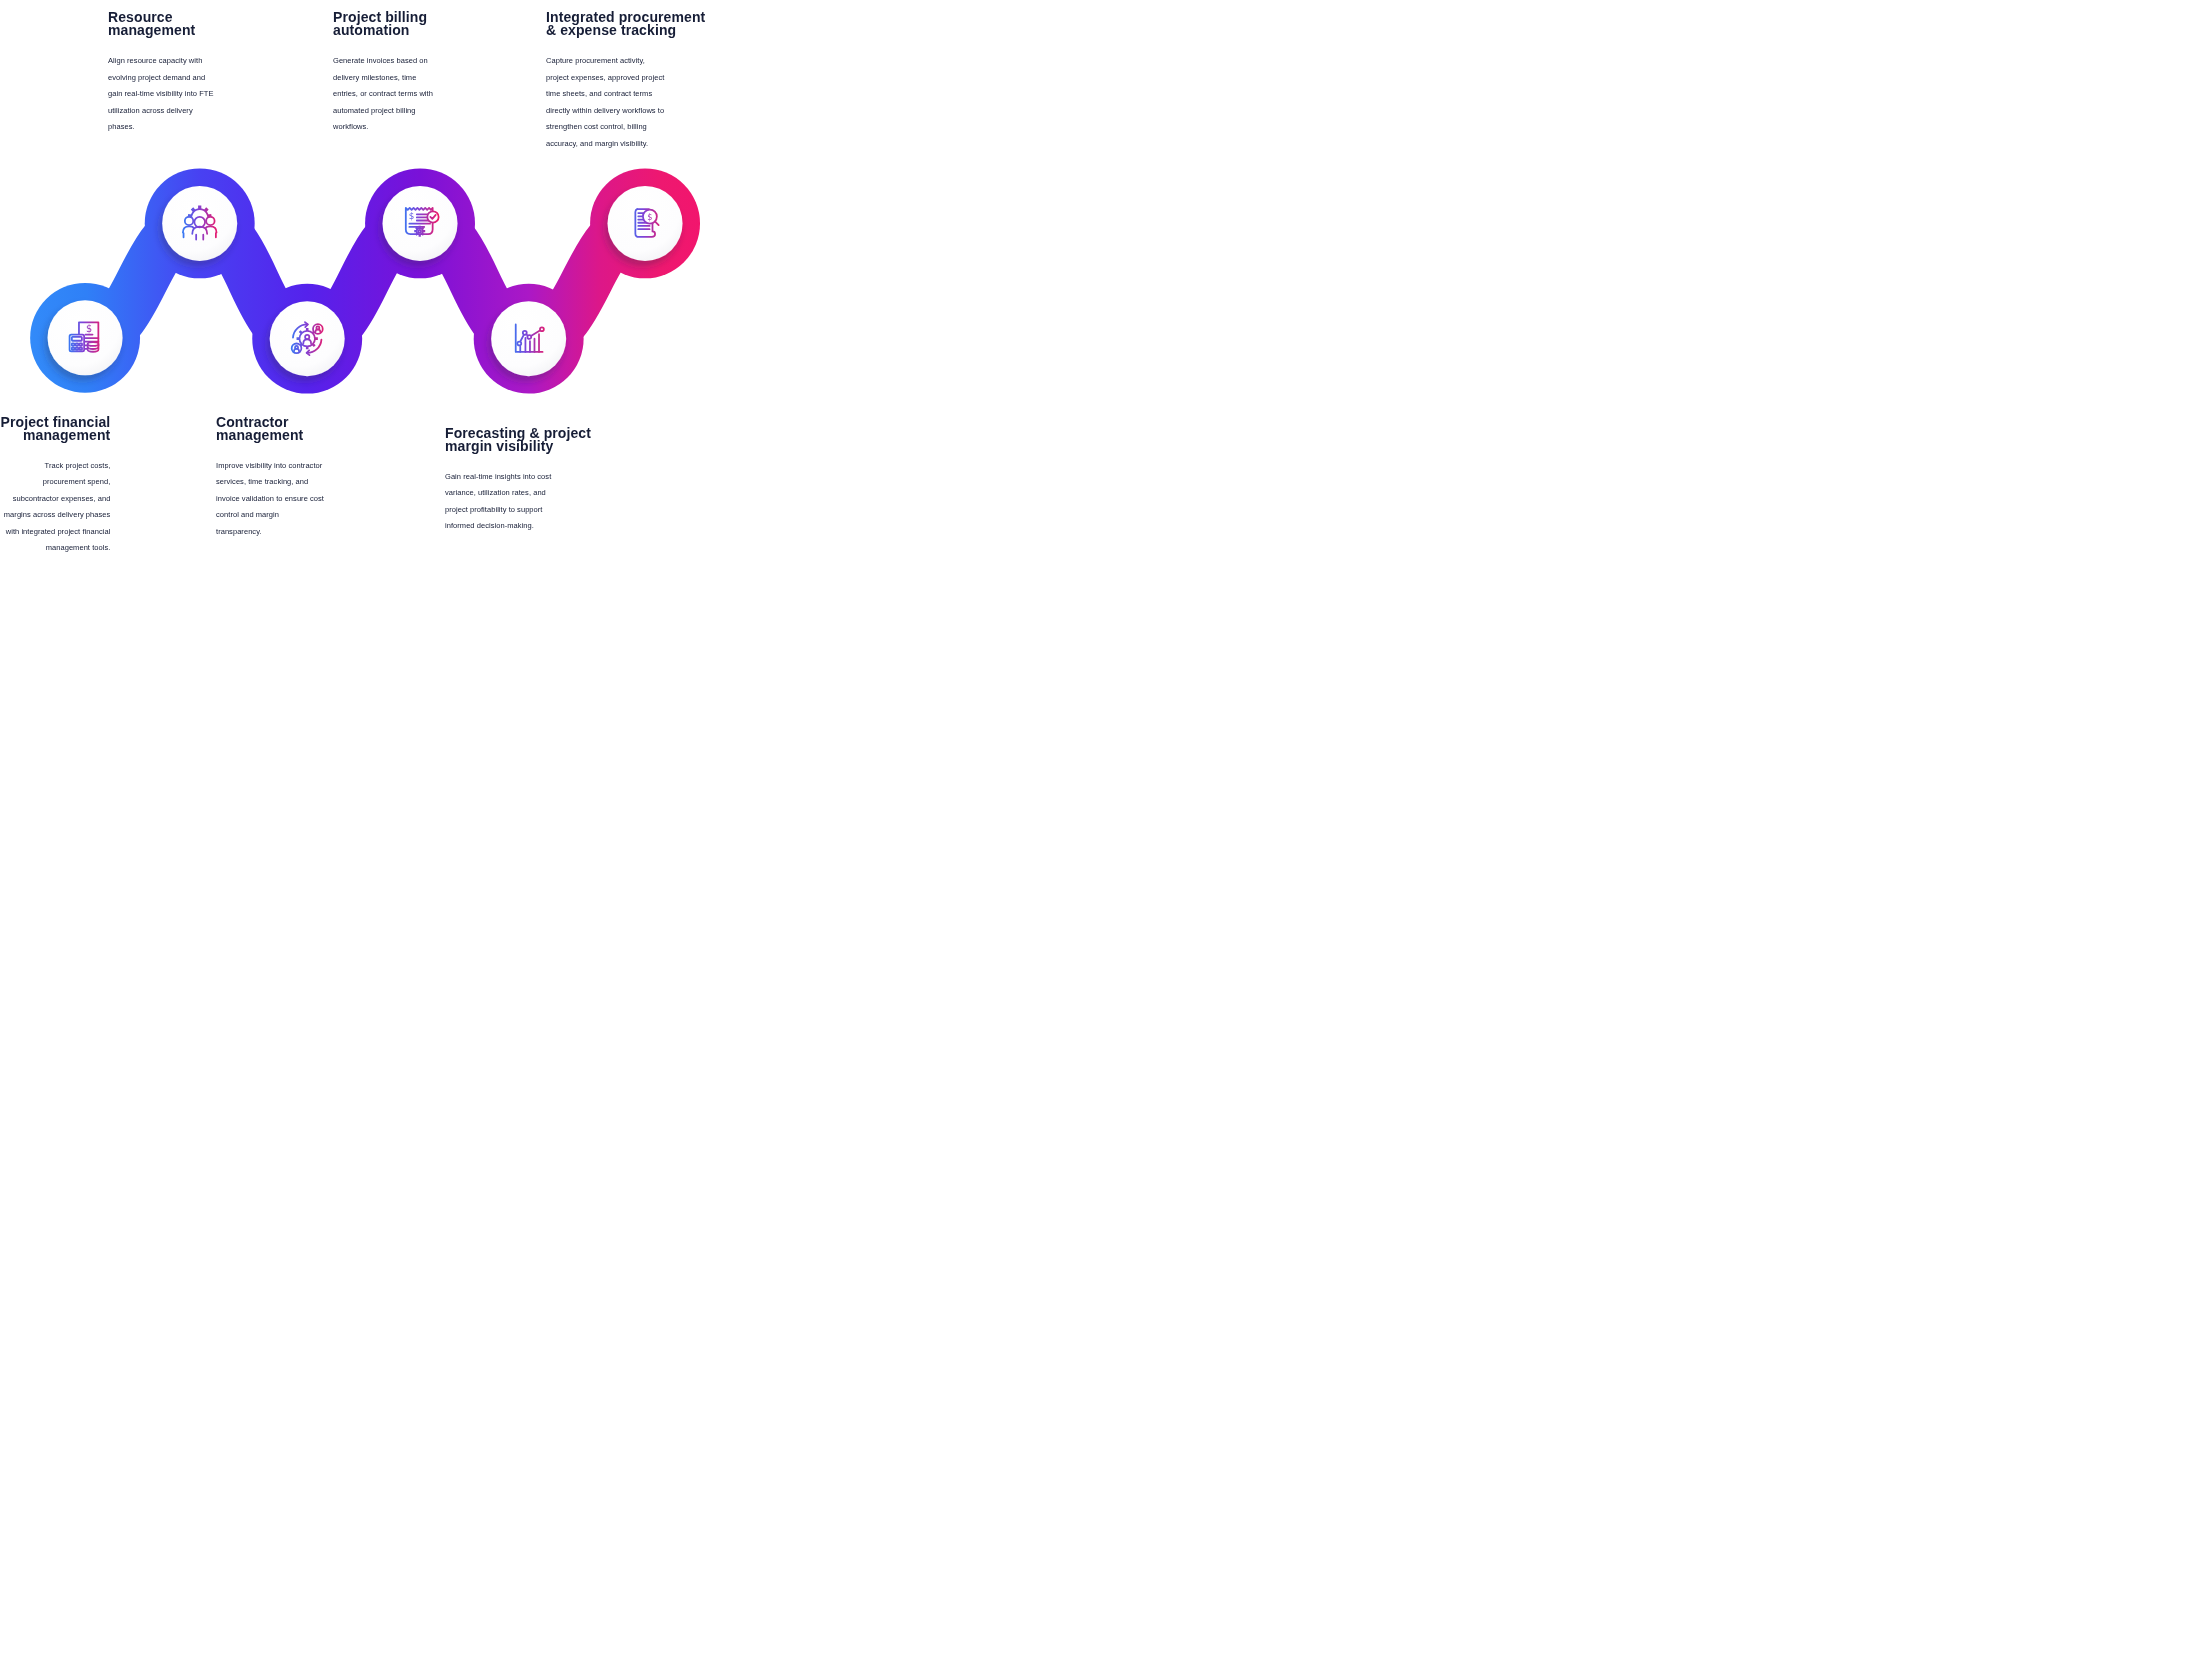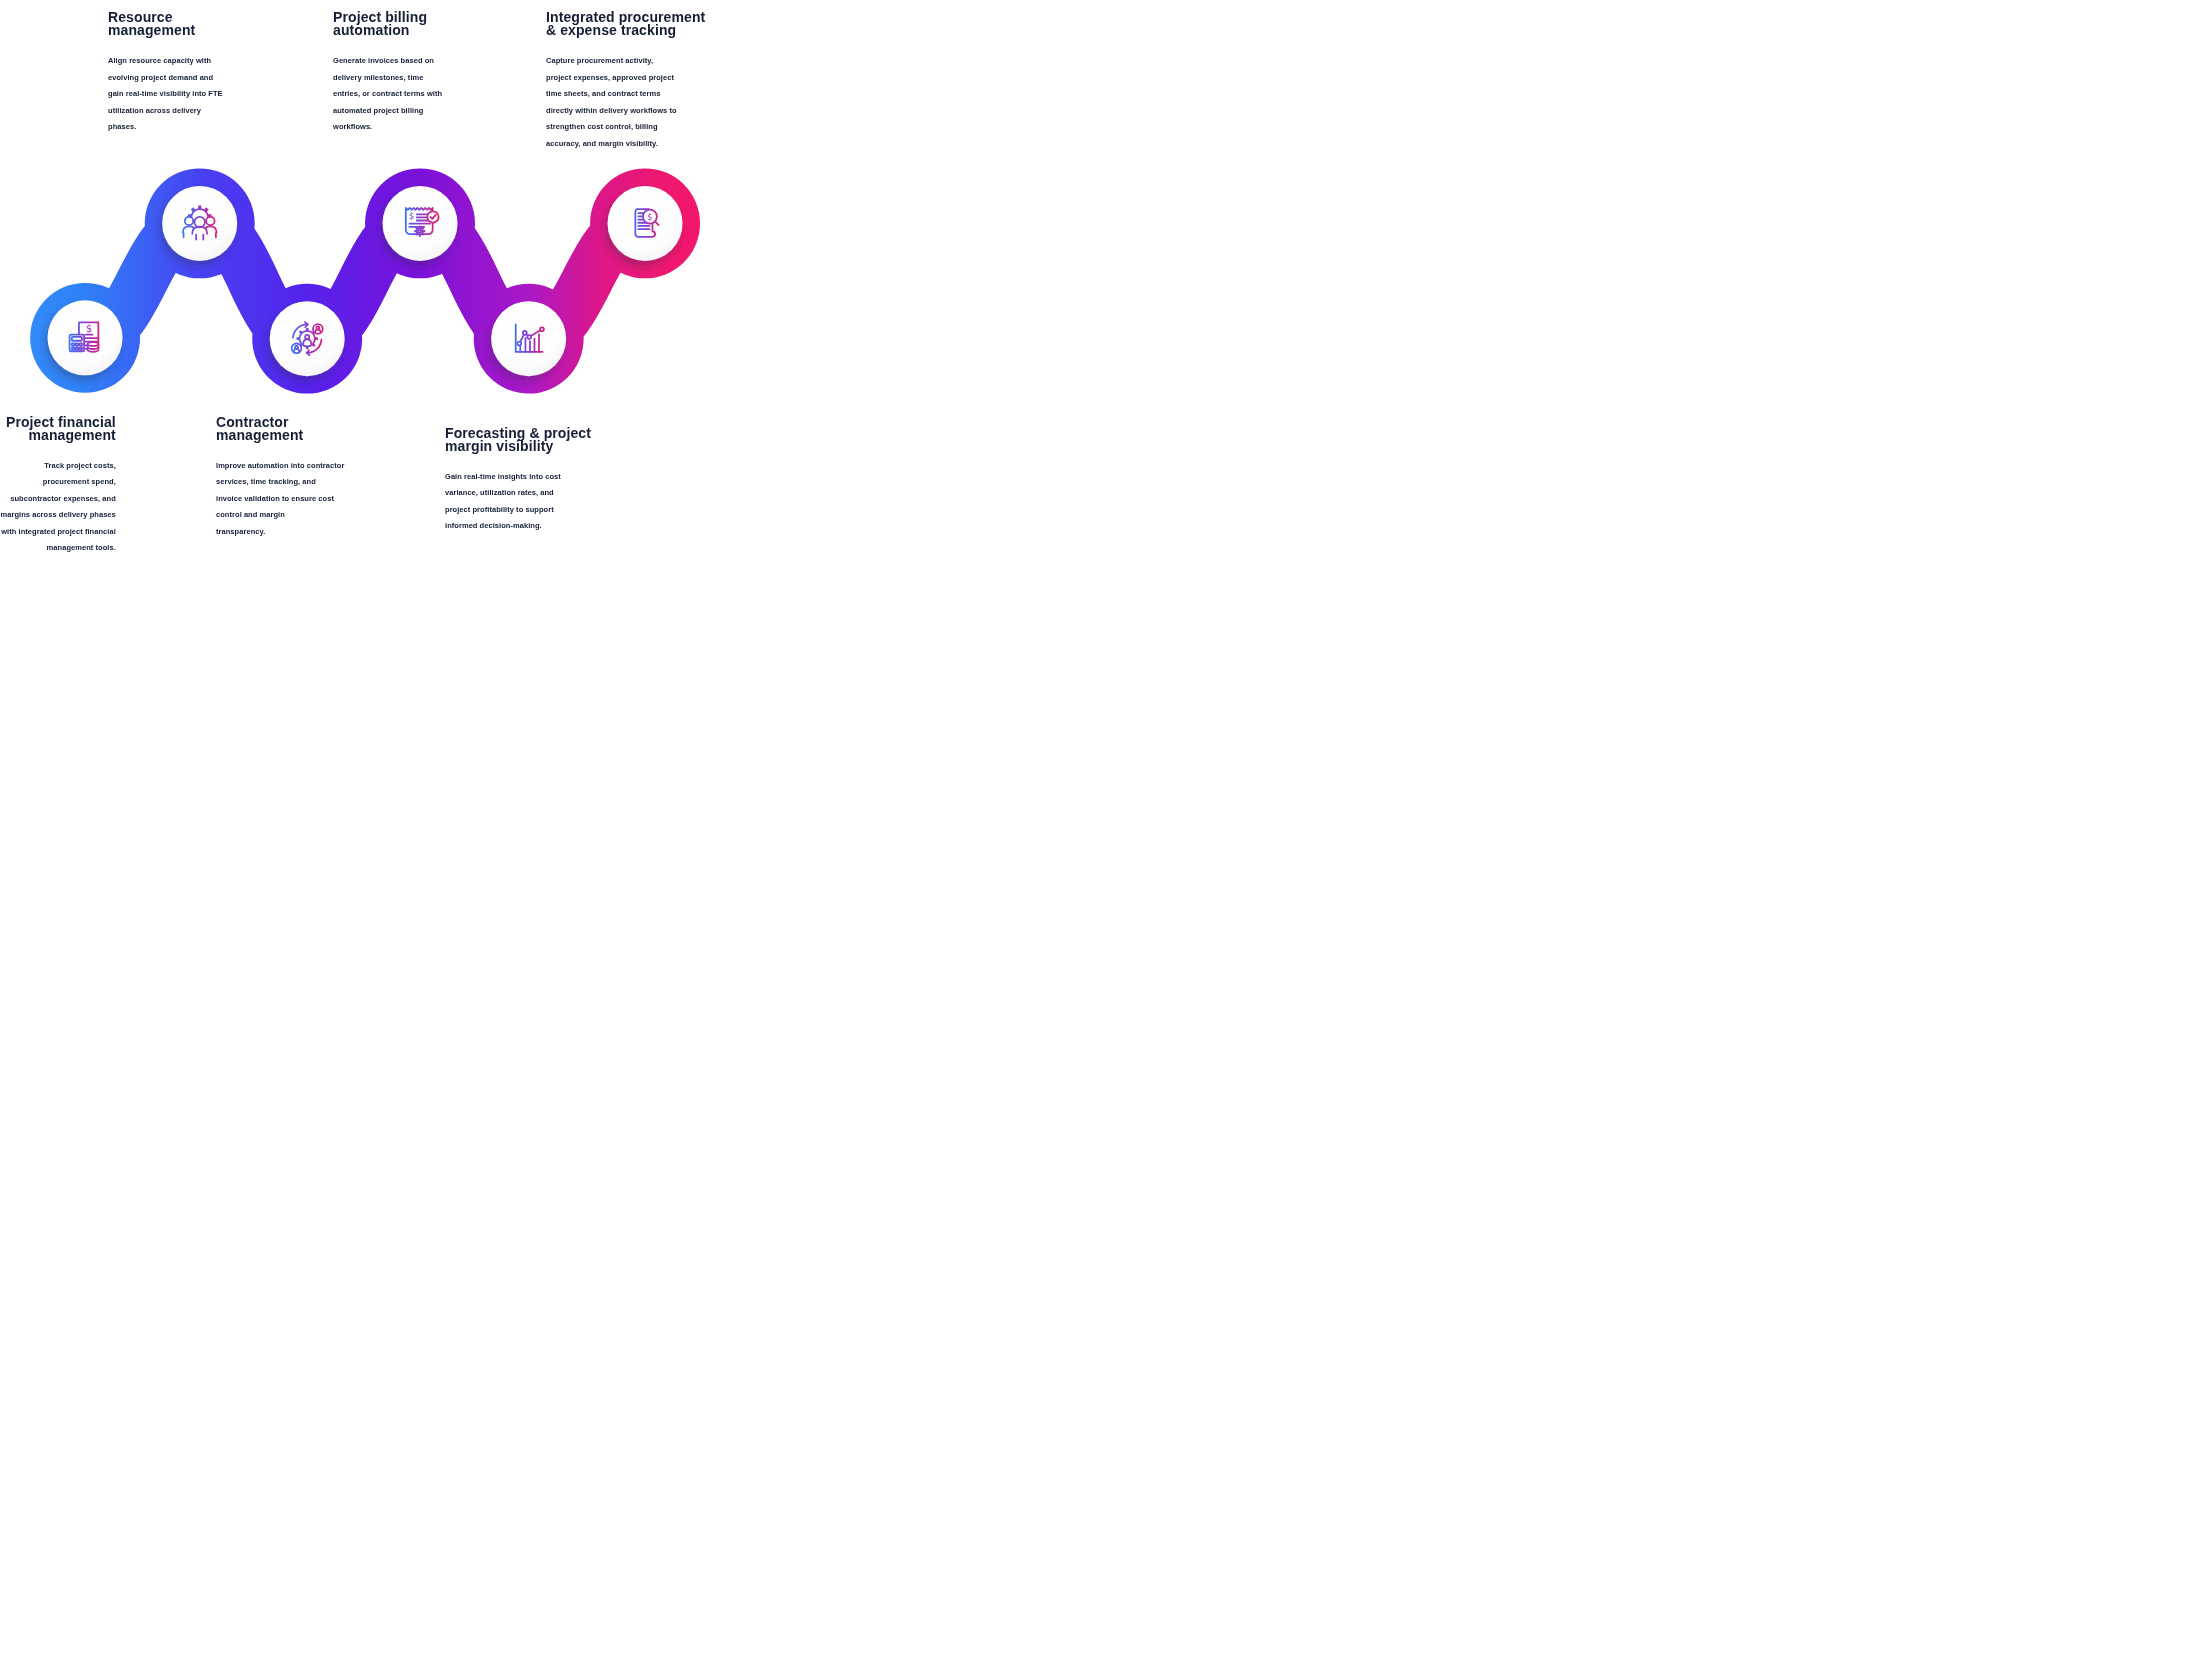--- a/index.html
+++ b/index.html
@@ -1,21 +1,21 @@
 <!DOCTYPE html>
 <html style="--text: #161D36;font-size:7.8px"><head>
 <meta charset="utf-8">
 <style>
   html,body{margin:0;padding:0;background:#ffffff;}
   body{width:735px;height:553px;font-family:"Liberation Sans",sans-serif;}
   .stage{position:relative;width:735px;height:553px;overflow:hidden;background:#ffffff;}
   .chain{position:absolute;left:0;top:0;width:100%;height:100%;display:block;}
   .block{position:absolute;white-space:pre-line;color:var(--text,#161d36);}
   .block h3{margin:0 0 6.8px 0;font-size:14px;line-height:13px;font-weight:700;letter-spacing:0.1px;}
-  .block p{margin:0;font-size:7.5px;line-height:16.5px;font-weight:700;letter-spacing:0.05px;color:var(--text,#161d36);}
+  .block p{margin:0;font-size:7.5px;line-height:16.5px;font-weight:400;letter-spacing:0.05px;color:var(--text,#161d36);}
   
   .ic{fill:none;stroke:url(#iconGrad);stroke-width:11;stroke-linecap:round;stroke-linejoin:round;}
   .icf{fill:#ffffff;stroke:url(#iconGrad);stroke-width:11;stroke-linecap:round;stroke-linejoin:round;}
   .ict{fill:url(#iconGrad);stroke:none;font-family:"DejaVu Sans",sans-serif;font-weight:500;}
   .tooth{fill:none;stroke:url(#iconGrad);stroke-linecap:butt;}
 </style>
 </head>
 <body>
 
 <div class="stage">
@@ -180,21 +180,21 @@
 procurement spend,
 subcontractor expenses, and
 margins across delivery phases
 with integrated project financial
 management tools.</p>
   </section>
 
   <section class="block" style="left:216px;top:407px;">
     <h3>Contractor
 management</h3>
-    <p>Improve automation into contractor
+    <p>Improve visibility into contractor
 services, time tracking, and
 invoice validation to ensure cost
 control and margin
 transparency.</p>
   </section>
 
   <section class="block" style="left:445px;top:418px;">
     <h3>Forecasting &amp; project
 margin visibility</h3>
     <p>Gain real-time insights into cost

